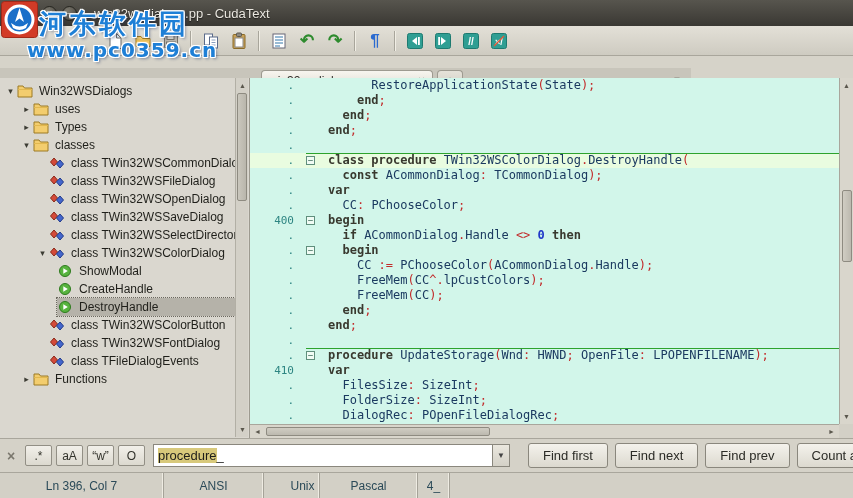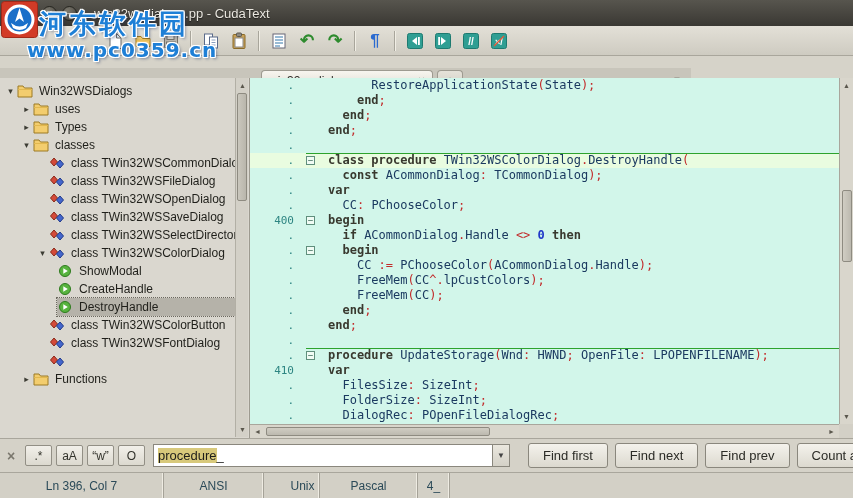--- a/index.html
+++ b/index.html
@@ -403,20 +403,21 @@
           </div>
           <div class="trow" style="padding-left: 36px;">
             <span class="texp"></span>
             <span class="tnode">
               <span class="ticon">
                 <svg width="16" height="16" viewBox="0 0 16 16">
                   <path d="M5 3l3.5 4L5 11 1.5 7z" fill="#d44a3a" stroke="#8a2a1a"></path>
                   <path d="M11 5l3.5 4L11 13 7.5 9z" fill="#4466cc" stroke="#223a8a"></path>
                 </svg>
               </span>
+              <span class="tlabel">class TFileDialogEvents</span>
             </span>
           </div>
           <div class="trow" style="padding-left: 20px;">
             <span class="texp">▸</span>
             <span class="tnode">
               <span class="ticon">
                 <svg width="16" height="14" viewBox="0 0 16 14">
                   <path d="M1 2h5l1.5 2H15v9H1z" fill="#f3cd6e" stroke="#9c7a24"></path>
                   <path d="M1 5.5h14" stroke="#e2b84e" fill="none"></path>
                 </svg>

